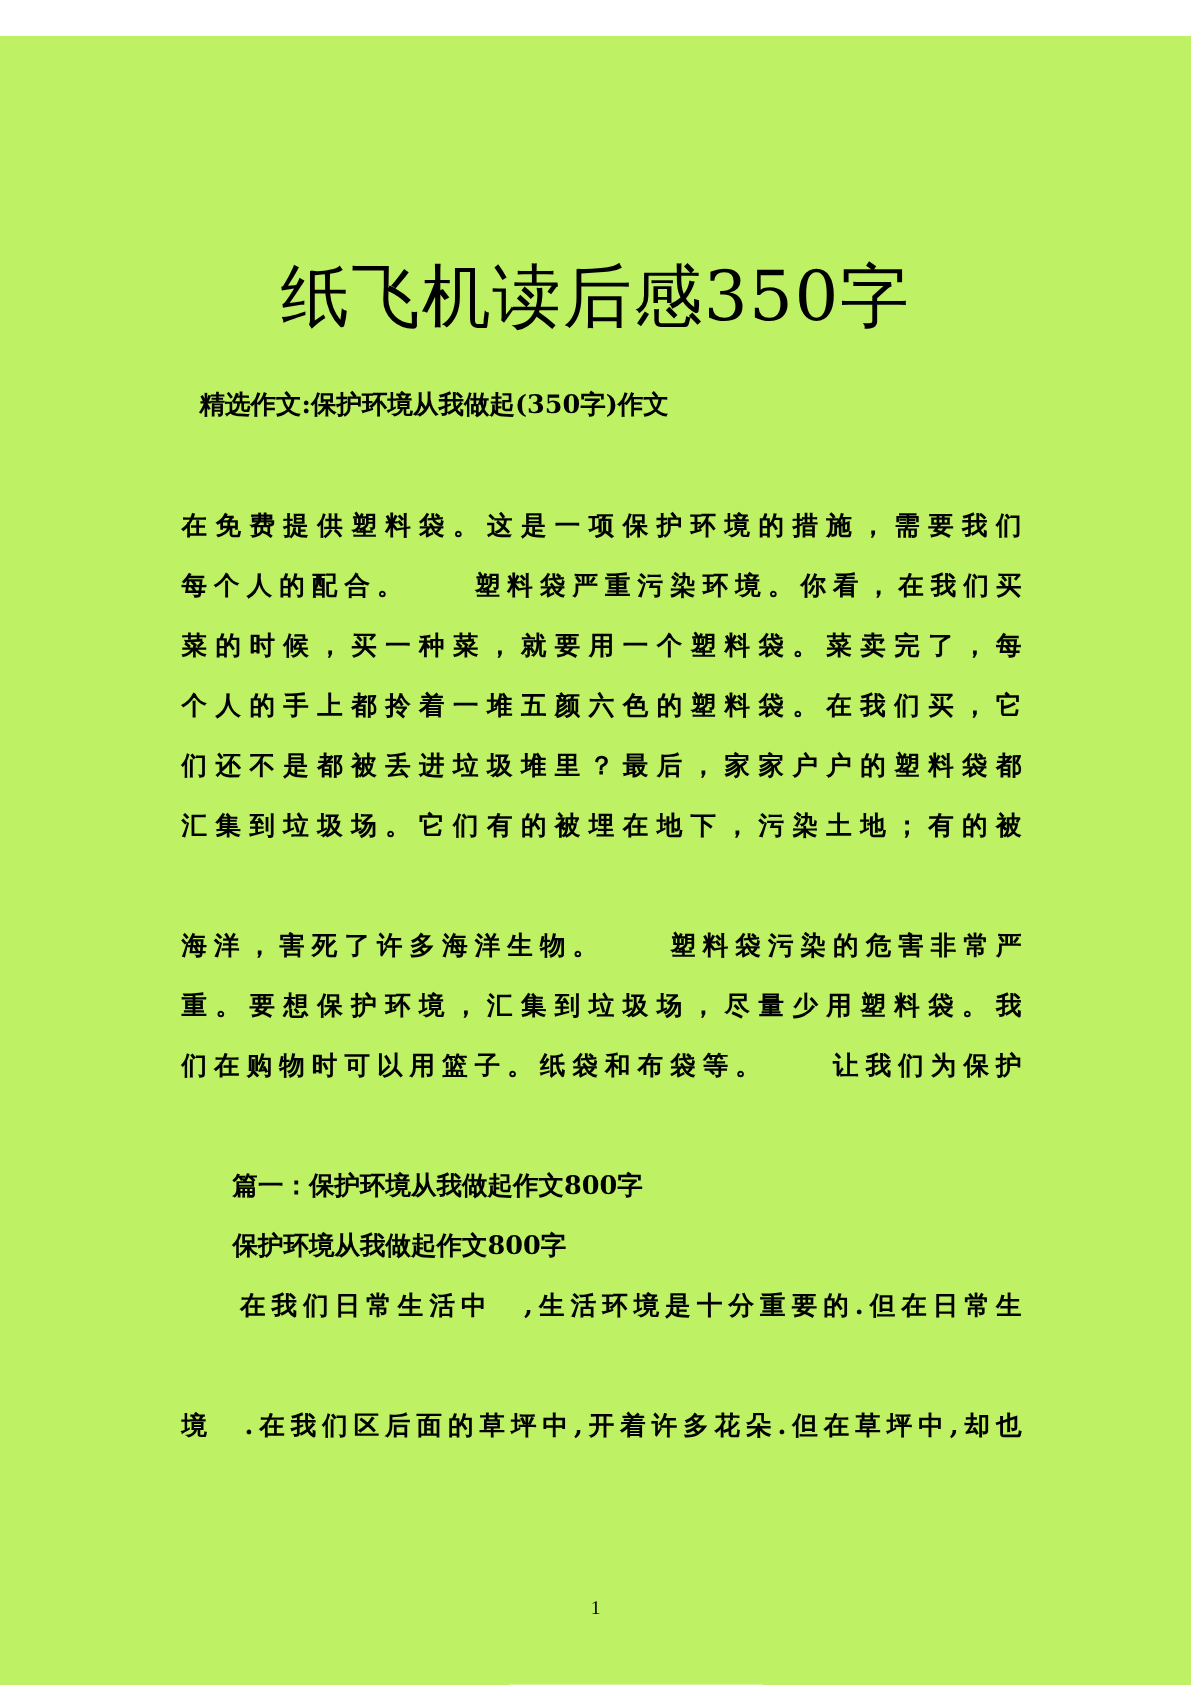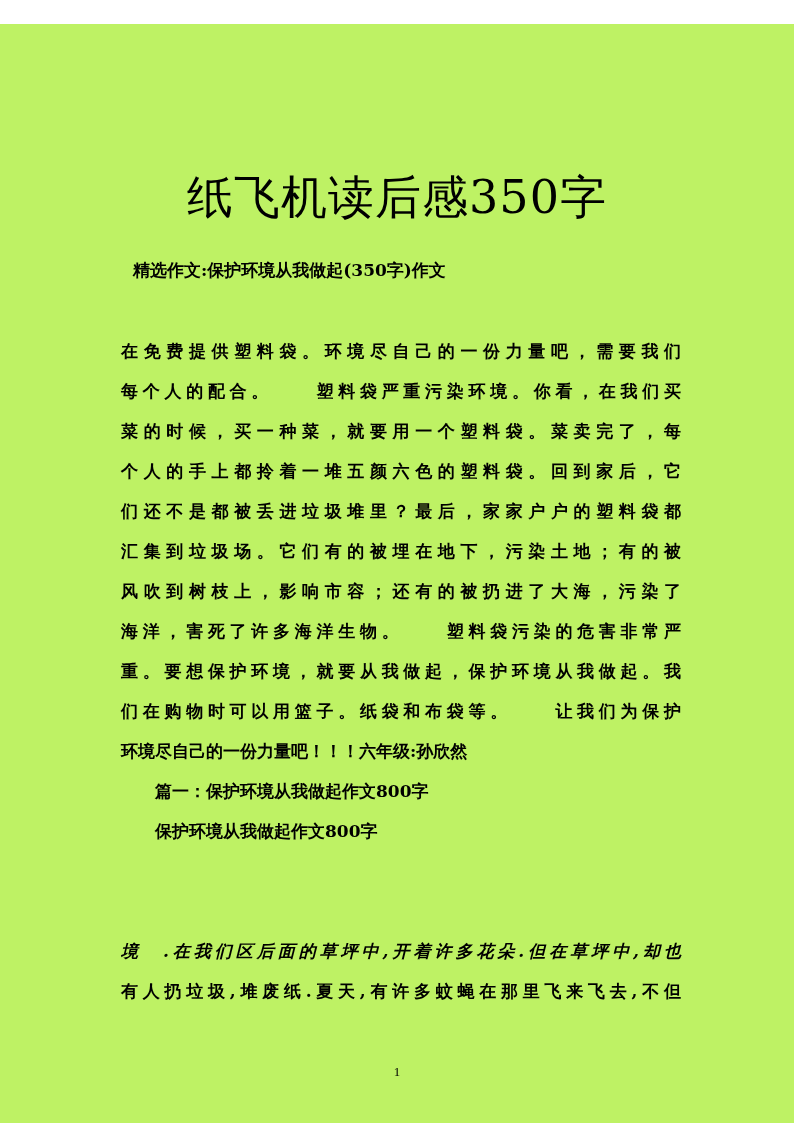--- a/index.html
+++ b/index.html
@@ -28,32 +28,30 @@
   }
 </style>
 </head>
 <body>
 
 <div class="page">
   <h1 class="title">纸飞机读后感350字</h1>
 
   <div class="line short subhead" style="top:231px;">精选作文:保护环境从我做起(350字)作文</div>
 
-  <div class="line" style="top:312px;">在免费提供塑料袋。环境尽自己的一份力量吧，需要我们</div>
+  <div class="line" style="top:312px;">在免费提供塑料袋。这是一项保护环境的措施，需要我们</div>
   <div class="line" style="top:352px;">每个人的配合。　　塑料袋严重污染环境。你看，在我们买</div>
   <div class="line" style="top:392px;">菜的时候，买一种菜，就要用一个塑料袋。菜卖完了，每</div>
-  <div class="line" style="top:432px;">个人的手上都拎着一堆五颜六色的塑料袋。回到家后，它</div>
+  <div class="line" style="top:432px;">个人的手上都拎着一堆五颜六色的塑料袋。在我们买，它</div>
   <div class="line" style="top:472px;">们还不是都被丢进垃圾堆里？最后，家家户户的塑料袋都</div>
   <div class="line" style="top:512px;">汇集到垃圾场。它们有的被埋在地下，污染土地；有的被</div>
-  <div class="line" style="top:552px;">风吹到树枝上，影响市容；还有的被扔进了大海，污染了</div>
   <div class="line" style="top:592px;">海洋，害死了许多海洋生物。　　塑料袋污染的危害非常严</div>
-  <div class="line" style="top:632px;">重。要想保护环境，就要从我做起，保护环境从我做起。我</div>
+  <div class="line" style="top:632px;">重。要想保护环境，汇集到垃圾场，尽量少用塑料袋。我</div>
   <div class="line" style="top:672px;">们在购物时可以用篮子。纸袋和布袋等。　　让我们为保护</div>
-  <div class="line short" style="top:712px;">环境尽自己的一份力量吧！！！六年级:孙欣然</div>
 
   <div class="line short indent2" style="top:752px;">篇一：保护环境从我做起作文800字</div>
   <div class="line short indent2" style="top:792px;">保护环境从我做起作文800字</div>
 
-  <div class="line" style="top:912px;font-style:italic;">境　.在我们区后面的草坪中,开着许多花朵.但在草坪中,却也</div>
-  <div class="line" style="top:952px;">有人扔垃圾,堆废纸.夏天,有许多蚊蝇在那里飞来飞去,不但</div>
+  <div class="line indent3" style="top:832px;">在我们日常生活中　,生活环境是十分重要的.但在日常生</div>
+  <div class="line" style="top:912px;">境　.在我们区后面的草坪中,开着许多花朵.但在草坪中,却也</div>
 
   <div class="page-number">1</div>
 </div>
 
 </body></html>

